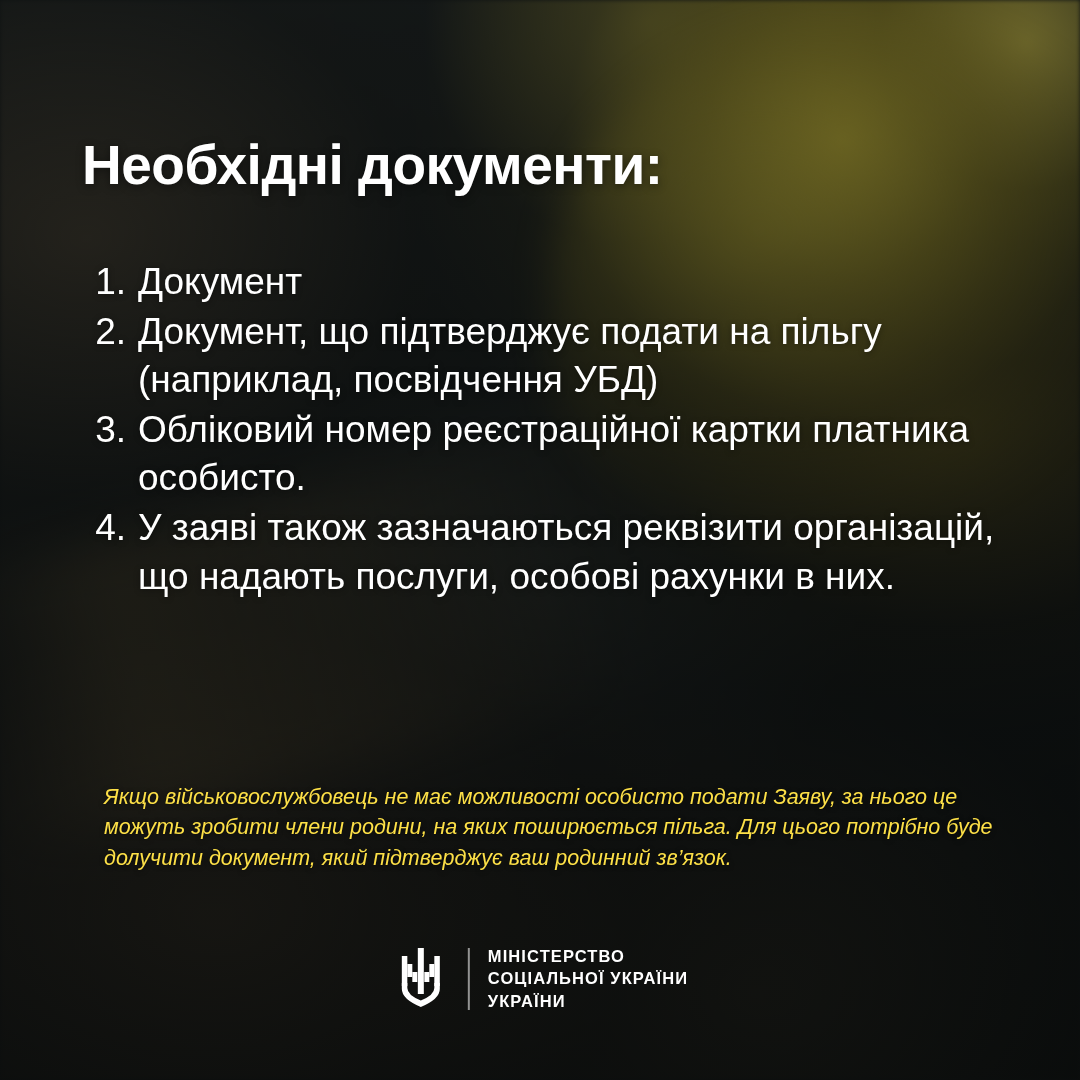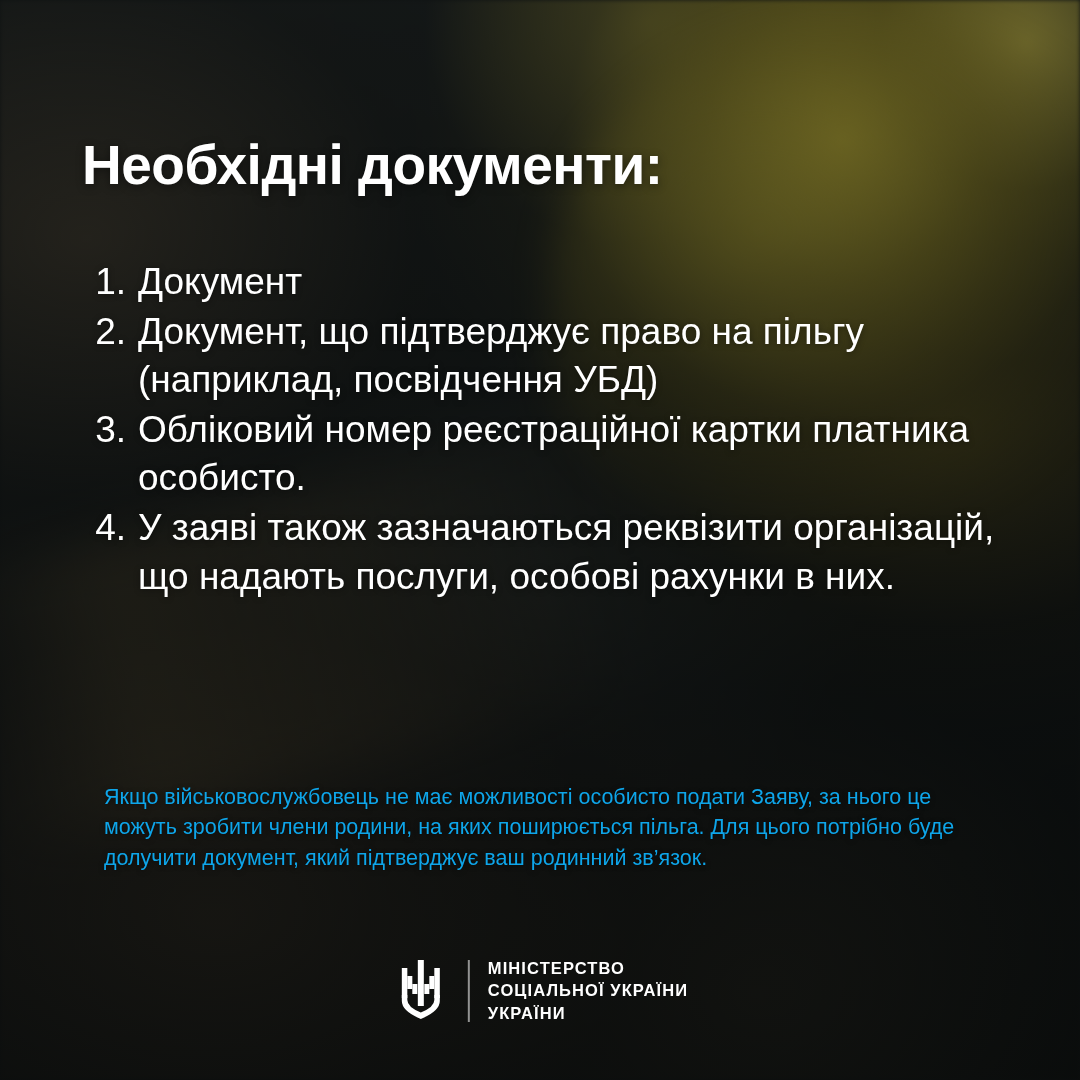--- a/index.html
+++ b/index.html
@@ -112,30 +112,31 @@
   }
 
   .note {
     position: absolute;
     left: 104px;
     right: 77px;
     top: 760px;
     font-size: 21.5px;
     line-height: 1.42;
     font-weight: 400;
-    color: #0ea5e9;
+    color: #fde047;
     text-shadow: 0 1px 5px rgba(0,0,0,0.5);
+    font-style: italic;
   }
 
   
   .logo {
     position: absolute;
     left: 50%;
     transform: translateX(-50%);
-    bottom: 52px;
+    bottom: 64px;
     display: flex;
     align-items: center;
     gap: 18px;
   }
   .logo-mark {
     width: 58px;
     height: 74px;
     display: block;
   }
   .logo-sep {
@@ -169,21 +170,21 @@
 
     <h1 class="title">Необхідні документи:</h1>
 
     <ol class="list">
       <li class="list-item">
         <span class="list-num">1.</span>
         <span class="list-text">Документ</span>
       </li>
       <li class="list-item">
         <span class="list-num">2.</span>
-        <span class="list-text">Документ, що підтверджує право на пільгу (наприклад, посвідчення УБД)</span>
+        <span class="list-text">Документ, що підтверджує подати на пільгу (наприклад, посвідчення УБД)</span>
       </li>
       <li class="list-item">
         <span class="list-num">3.</span>
         <span class="list-text">Обліковий номер реєстраційної картки платника особисто.</span>
       </li>
       <li class="list-item">
         <span class="list-num">4.</span>
         <span class="list-text">У заяві також зазначаються реквізити організацій, що надають послуги, особові рахунки в них.</span>
       </li>
     </ol>

